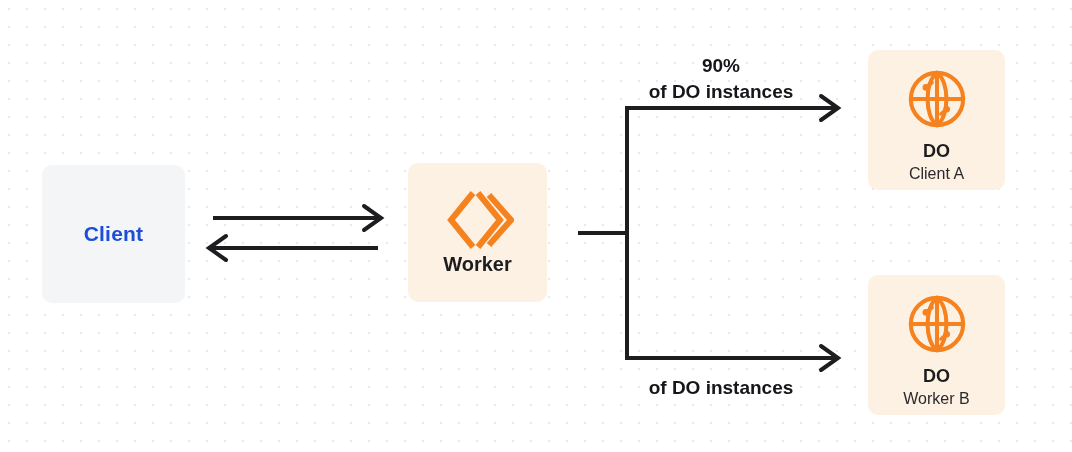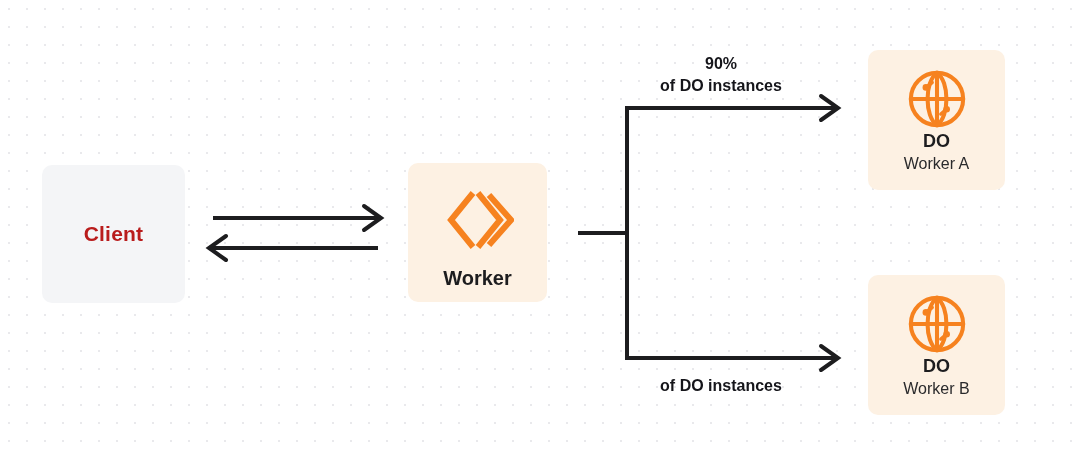--- a/index.html
+++ b/index.html
@@ -40,73 +40,73 @@
   #client-node {
     left: 42px;
     top: 165px;
     width: 143px;
     height: 138px;
     background: #f4f5f7;
   }
   #client-node .node-title {
     font-size: 21px;
     font-weight: bold;
-    color: #b91c1c;
+    color: #1d4ed8;
     letter-spacing: 0.2px;
   }
 
   
   #worker-node {
     left: 408px;
     top: 163px;
     width: 139px;
     height: 139px;
     background: #fdf1e3;
     justify-content: flex-start;
     padding-top: 24px;
   }
   #worker-node .node-title {
     font-size: 20px;
     font-weight: bold;
     color: #1d1d1f;
-    margin-top: 14px;
+    margin-top: 0;
   }
   .worker-glyph { width: 72px; height: 66px; display: block; }
 
   
   .do-node {
     width: 137px;
     height: 140px;
     background: #fdf1e3;
     justify-content: flex-start;
     padding-top: 18px;
   }
   #do-a-node { left: 868px; top: 50px; }
   #do-b-node { left: 868px; top: 275px; }
   .do-glyph { width: 62px; height: 62px; display: block; }
   .do-node .node-title {
     font-size: 18px;
     font-weight: bold;
     color: #1d1d1f;
-    margin-top: 1px;
+    margin-top: 11px;
     line-height: 1.15;
   }
   .do-node .node-sub {
     font-size: 16px;
     font-weight: normal;
     color: #2a2a2c;
     margin-top: 3px;
     line-height: 1.15;
   }
 
   
   .edge-label {
     position: absolute;
     text-align: center;
-    font-size: 16px;
+    font-size: 19px;
     font-weight: bold;
     color: #15151a;
     line-height: 1.38;
     white-space: nowrap;
   }
   #label-90 { left: 626px; top: 53px; width: 190px; }
   #label-10 { left: 626px; top: 375px; width: 190px; }
 
   
   #connectors {
@@ -179,21 +179,21 @@
         <line x1="32" y1="5" x2="32" y2="59"></line>
         <path d="M32 5 C 19 14, 19 50, 32 59"></path>
         <path d="M32 5 C 45 14, 45 50, 32 59"></path>
         <circle cx="20.5" cy="20" r="3.4" fill="#f6821f" stroke="none"></circle>
         <circle cx="42" cy="42.5" r="3.4" fill="#f6821f" stroke="none"></circle>
         <line x1="20.5" y1="20" x2="27" y2="15" stroke-width="3.6"></line>
         <line x1="42" y1="42.5" x2="36" y2="47.5" stroke-width="3.6"></line>
       </svg>
     </span>
     <span class="node-title">DO</span>
-    <span class="node-sub">Worker A</span>
+    <span class="node-sub">Client A</span>
   </div>
 
   <div class="node do-node" id="do-b-node">
     <span>
       <svg class="do-glyph" viewBox="0 0 64 64" xmlns="http://www.w3.org/2000/svg" fill="none" stroke="#f6821f" stroke-width="4.2" stroke-linecap="round">
         <circle cx="32" cy="32" r="27"></circle>
         <line x1="5" y1="32" x2="59" y2="32"></line>
         <line x1="32" y1="5" x2="32" y2="59"></line>
         <path d="M32 5 C 19 14, 19 50, 32 59"></path>
         <path d="M32 5 C 45 14, 45 50, 32 59"></path>

